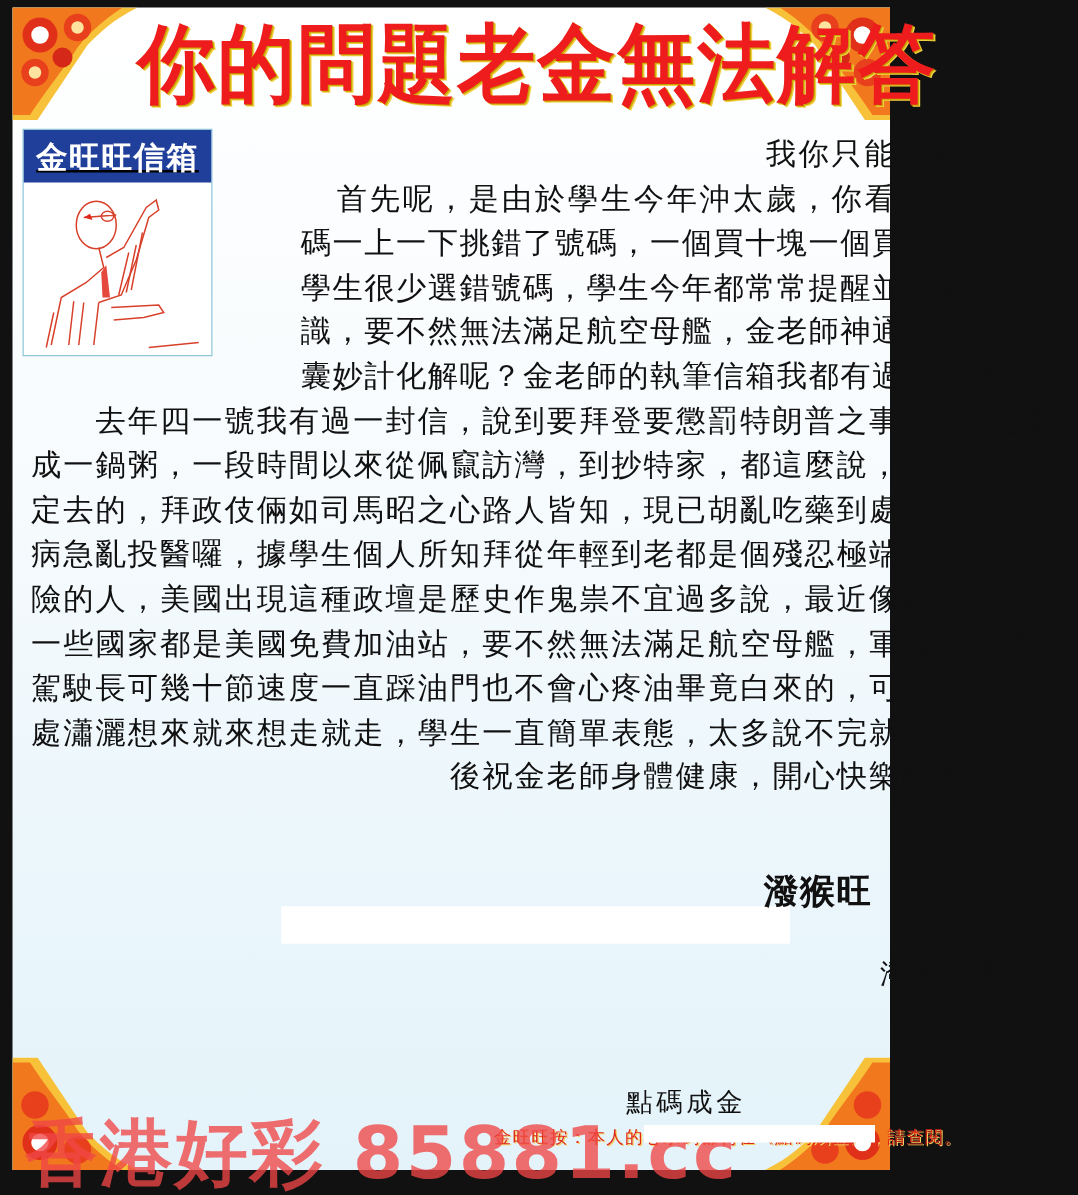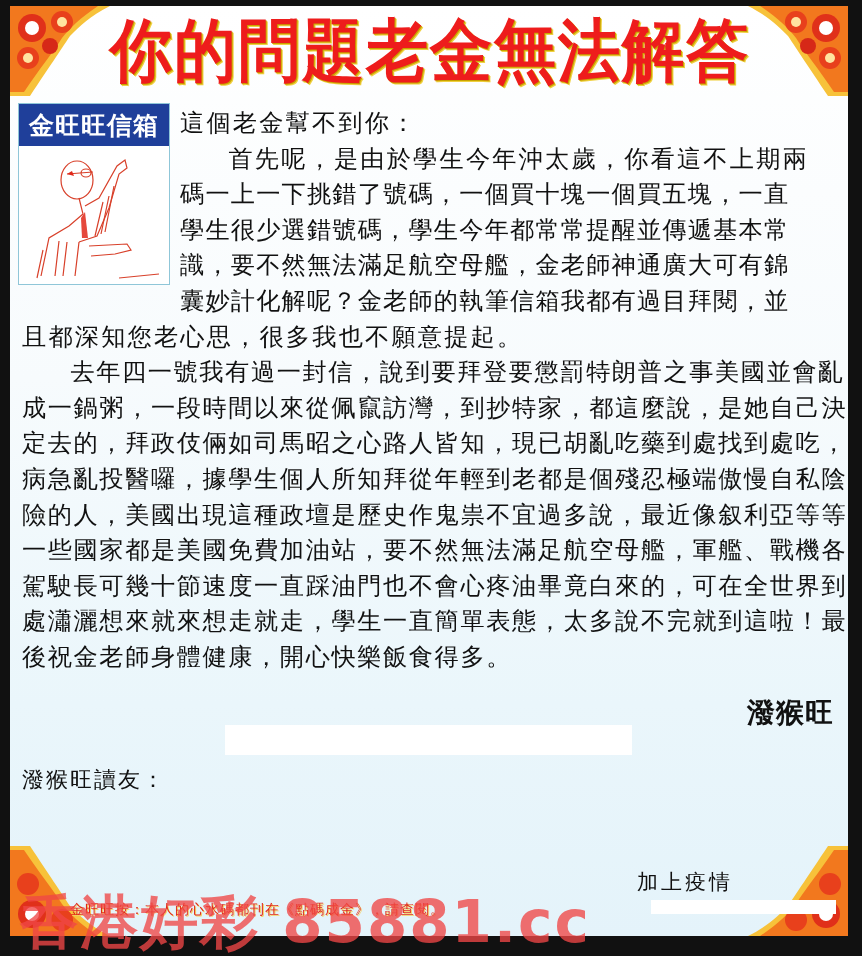--- a/index.html
+++ b/index.html
@@ -6,42 +6,43 @@
   body {
     width: 862px; height: 956px; overflow: hidden;
     background: #1a1a1a;
     font-family: "DejaVu Serif", "Liberation Serif", serif;
   }
   .page {
     position: absolute; left: 0; top: 0; width: 862px; height: 956px;
     background: #111;
   }
   .paper {
-    position: absolute; left: 10px; top: 6px; width: 838px; height: 930px;
+    position: absolute; left: 10px; top: 6px; width: 702px; height: 930px;
     background: linear-gradient(180deg, #ffffff 0%, #f7fbfd 40%, #eaf6fb 75%, #e4f3fa 100%);
+    text-align: right;
   }
   .corner {
     position: absolute; width: 100px; height: 90px;
   }
   .corner.tl { left: 0; top: 0; }
   .corner.tr { right: 0; top: 0; transform: scaleX(-1); }
   .corner.bl { left: 0; bottom: 0; transform: scaleY(-1); }
   .corner.br { right: 0; bottom: 0; transform: scale(-1,-1); }
   .headline {
     position: absolute; left: 100px; top: 2px; width: 640px; height: 86px;
     display: flex; align-items: center; justify-content: center;
     font-family: "DejaVu Serif", serif; font-weight: bold;
     font-size: 62px; letter-spacing: 2px;
     color: #ee1c1c;
     text-shadow: 1px 1px 0 #c8a400, 2px 2px 0 #f0d040;
     transform: scaleY(1.1);
   }
   .mailbox {
     position: absolute; left: 8px; top: 97px; width: 150px; height: 180px;
-    border: 1px solid #8fc6d8; background: #fff;
+    border: 1px solid #8fc6d8; background: #fff; text-decoration: underline;
   }
   .mailbox-title {
     height: 42px; background: #1f3f9a; color: #fff;
     font-family: "DejaVu Sans", sans-serif; font-weight: bold; font-size: 25px;
     display: flex; align-items: center; justify-content: center; letter-spacing: 1px;
   }
   .body-text {
     position: absolute; left: 12px; top: 100px; width: 828px;
     font-size: 24.2px; line-height: 35.6px; color: #111; letter-spacing: 2.2px;
   }
@@ -139,35 +140,34 @@
           <path d="M60,96 L56,130 M40,95 L36,130 M48,96 L44,130"></path>
           <path d="M70,100 L108,98 L112,104 L96,108 L72,110"></path>
           <path d="M24,104 L18,132 M100,132 L140,128"></path>
         </g>
         <path d="M48,28 l5,-3 l2,5 z" fill="#e0281a"></path>
         <path d="M62,72 l4,-6 l3,26 l-6,0 z" fill="#e0281a" opacity="0.85"></path>
       </svg>
     </div>
 
     <div class="body-text">
-      <p class="greet">這個老金幫不到你：</p>
+      <p class="greet">我你只能自求多福：</p>
       <p class="wrap-left indent-first">首先呢，是由於學生今年沖太歲，你看這不上期兩</p>
       <p class="wrap-left" style="letter-spacing:1.2px">碼一上一下挑錯了號碼，一個買十塊一個買五塊，一直</p>
       <p class="wrap-left" style="letter-spacing:1.2px">學生很少選錯號碼，學生今年都常常提醒並傳遞基本常</p>
       <p class="wrap-left" style="letter-spacing:1.2px">識，要不然無法滿足航空母艦，金老師神通廣大可有錦</p>
       <p class="wrap-left" style="letter-spacing:1.2px">囊妙計化解呢？金老師的執筆信箱我都有過目拜閱，並</p>
-      <p>且都深知您老心思，很多我也不願意提起。</p>
       <p class="indent-first" style="letter-spacing:1.6px">去年四一號我有過一封信，說到要拜登要懲罰特朗普之事美國並會亂成一鍋粥，一段時間以來從佩竄訪灣，到抄特家，都這麼說，是她自己決定去的，拜政伎倆如司馬昭之心路人皆知，現已胡亂吃藥到處找到處吃，病急亂投醫囉，據學生個人所知拜從年輕到老都是個殘忍極端傲慢自私陰險的人，美國出現這種政壇是歷史作鬼祟不宜過多說，最近像叙利亞等等一些國家都是美國免費加油站，要不然無法滿足航空母艦，軍艦、戰機各駕駛長可幾十節速度一直踩油門也不會心疼油畢竟白來的，可在全世界到處瀟灑想來就來想走就走，學生一直簡單表態，太多說不完就到這啦！最後祝金老師身體健康，開心快樂飯食得多。</p>
     </div>
 
     <div class="whitebox"></div>
     <div class="signature1">潑猴旺</div>
 
     <div class="reply">
       <p>潑猴旺讀友：</p>
     </div>
-    <div class="signature2">加上疫情</div>
+    <div class="signature2">點碼成金</div>
 
     <div class="note">金旺旺按：本人的心水碼都刊在《點碼成金》，請查閱。</div>
     <div class="watermark">香港好彩 85881.cc</div>
     <div class="whitebar"></div>
   </div>
 </div>
 
 </body></html>

